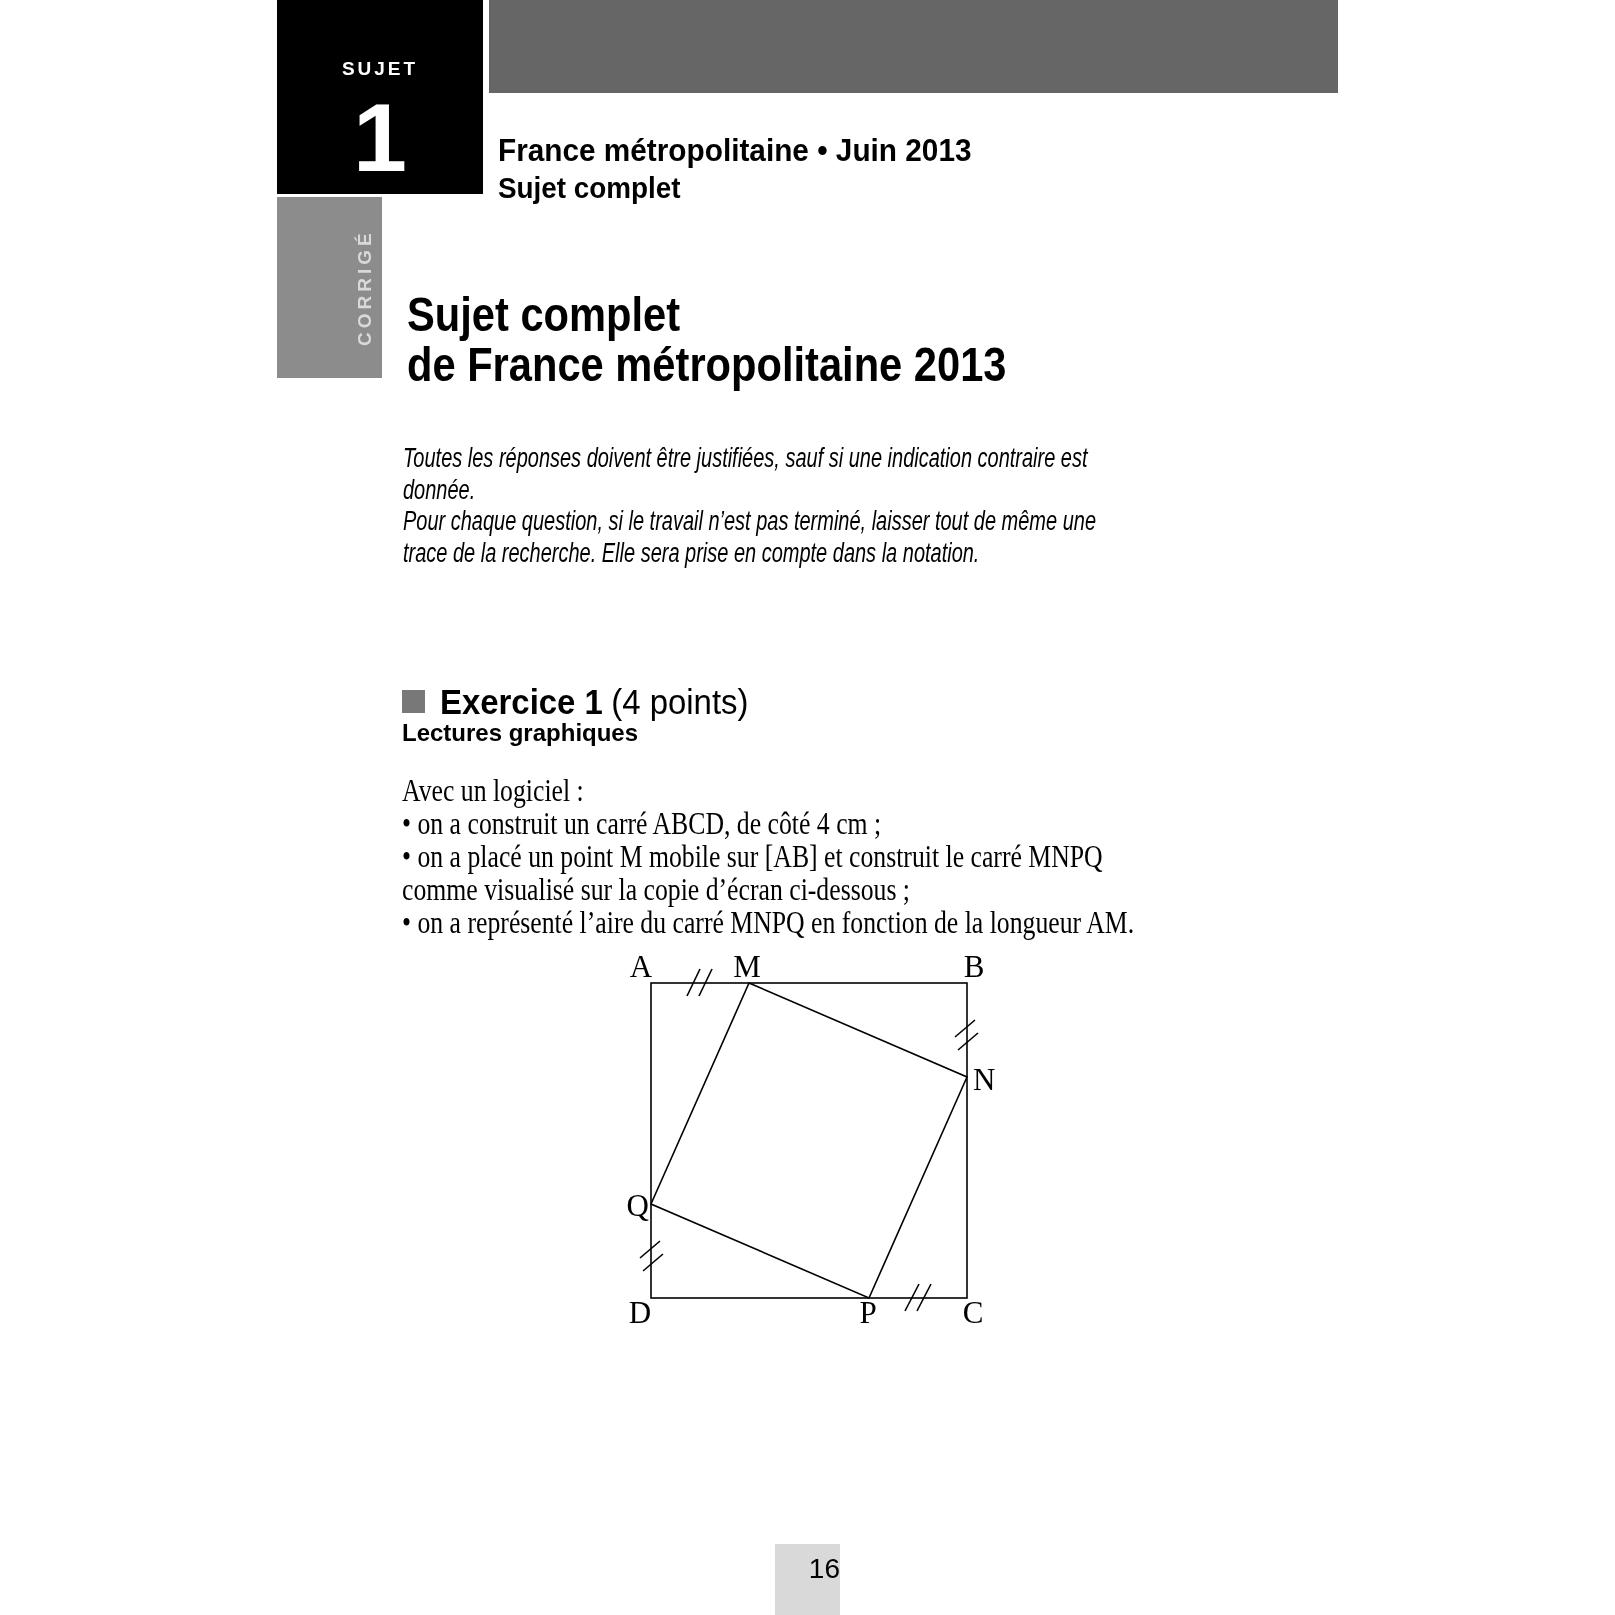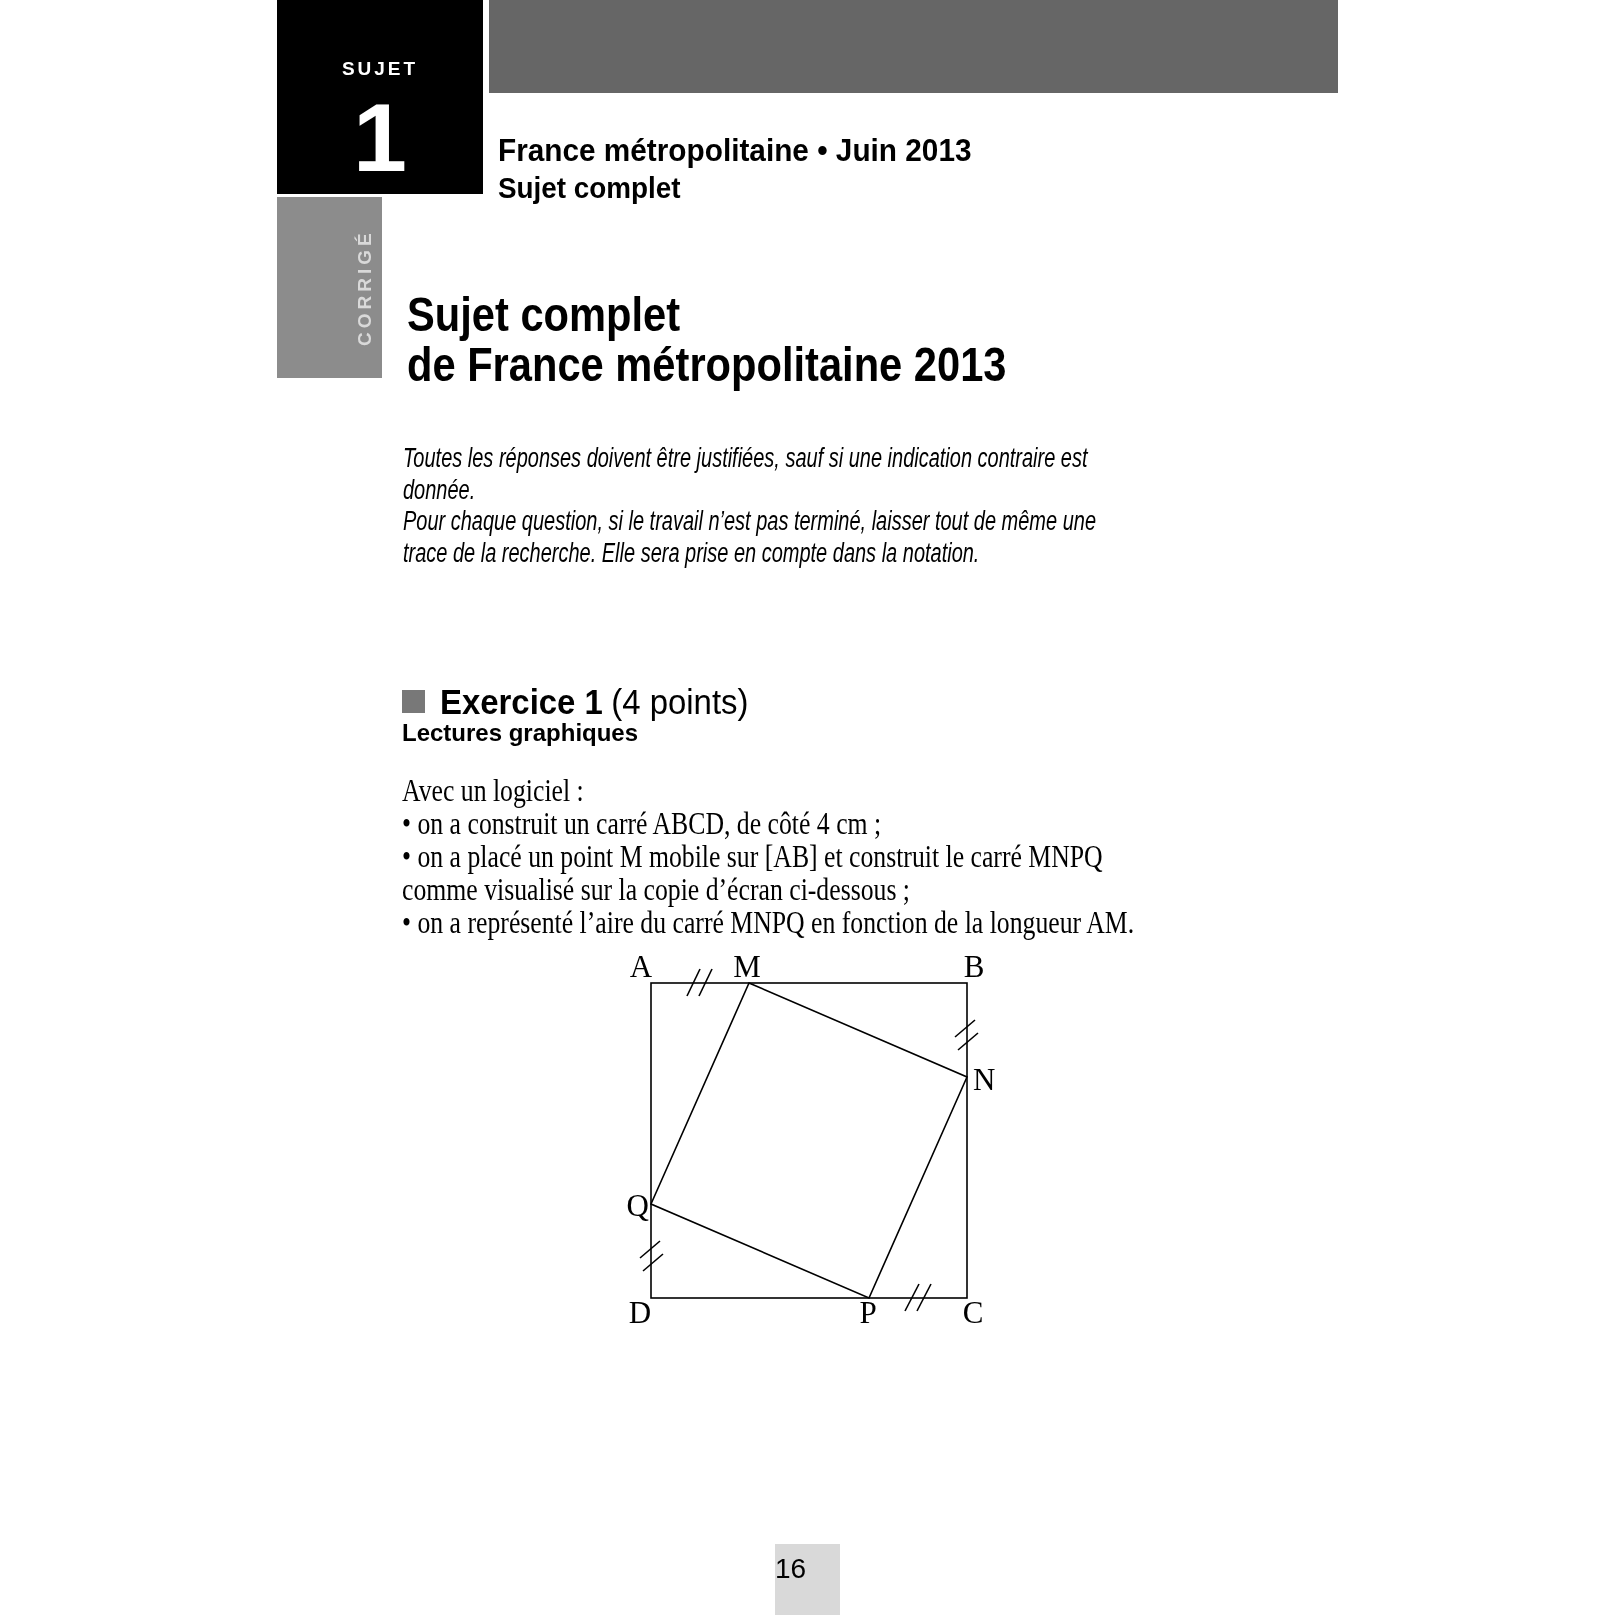--- a/index.html
+++ b/index.html
@@ -40,21 +40,21 @@
 
   .body-lines{position:absolute;left:402px;top:774px;font-family:"Liberation Serif",serif;
               font-size:31px;line-height:33px;transform:scale(0.83,1);transform-origin:0 0;
               white-space:nowrap;}
 
   .figure{position:absolute;left:600px;top:930px;width:400px;height:410px;}
   .figure line, .figure rect, .figure polygon{stroke:#000;stroke-width:1.6;fill:none;}
   .figure text{font-family:"Liberation Serif",serif;font-size:31px;fill:#000;stroke:none;}
 
   .pagenum-box{position:absolute;left:775px;top:1544px;width:65px;height:71px;
-               background:#d9d9d9;text-align:left;}
+               background:#d9d9d9;text-align:right;}
   .pagenum{display:inline-block;margin-top:9px;font-size:28px;color:#000;}
 </style>
 </head>
 <body>
 
 <div class="page">
 
   <div class="topbar"></div>
 
   <div class="sujet-tab">

